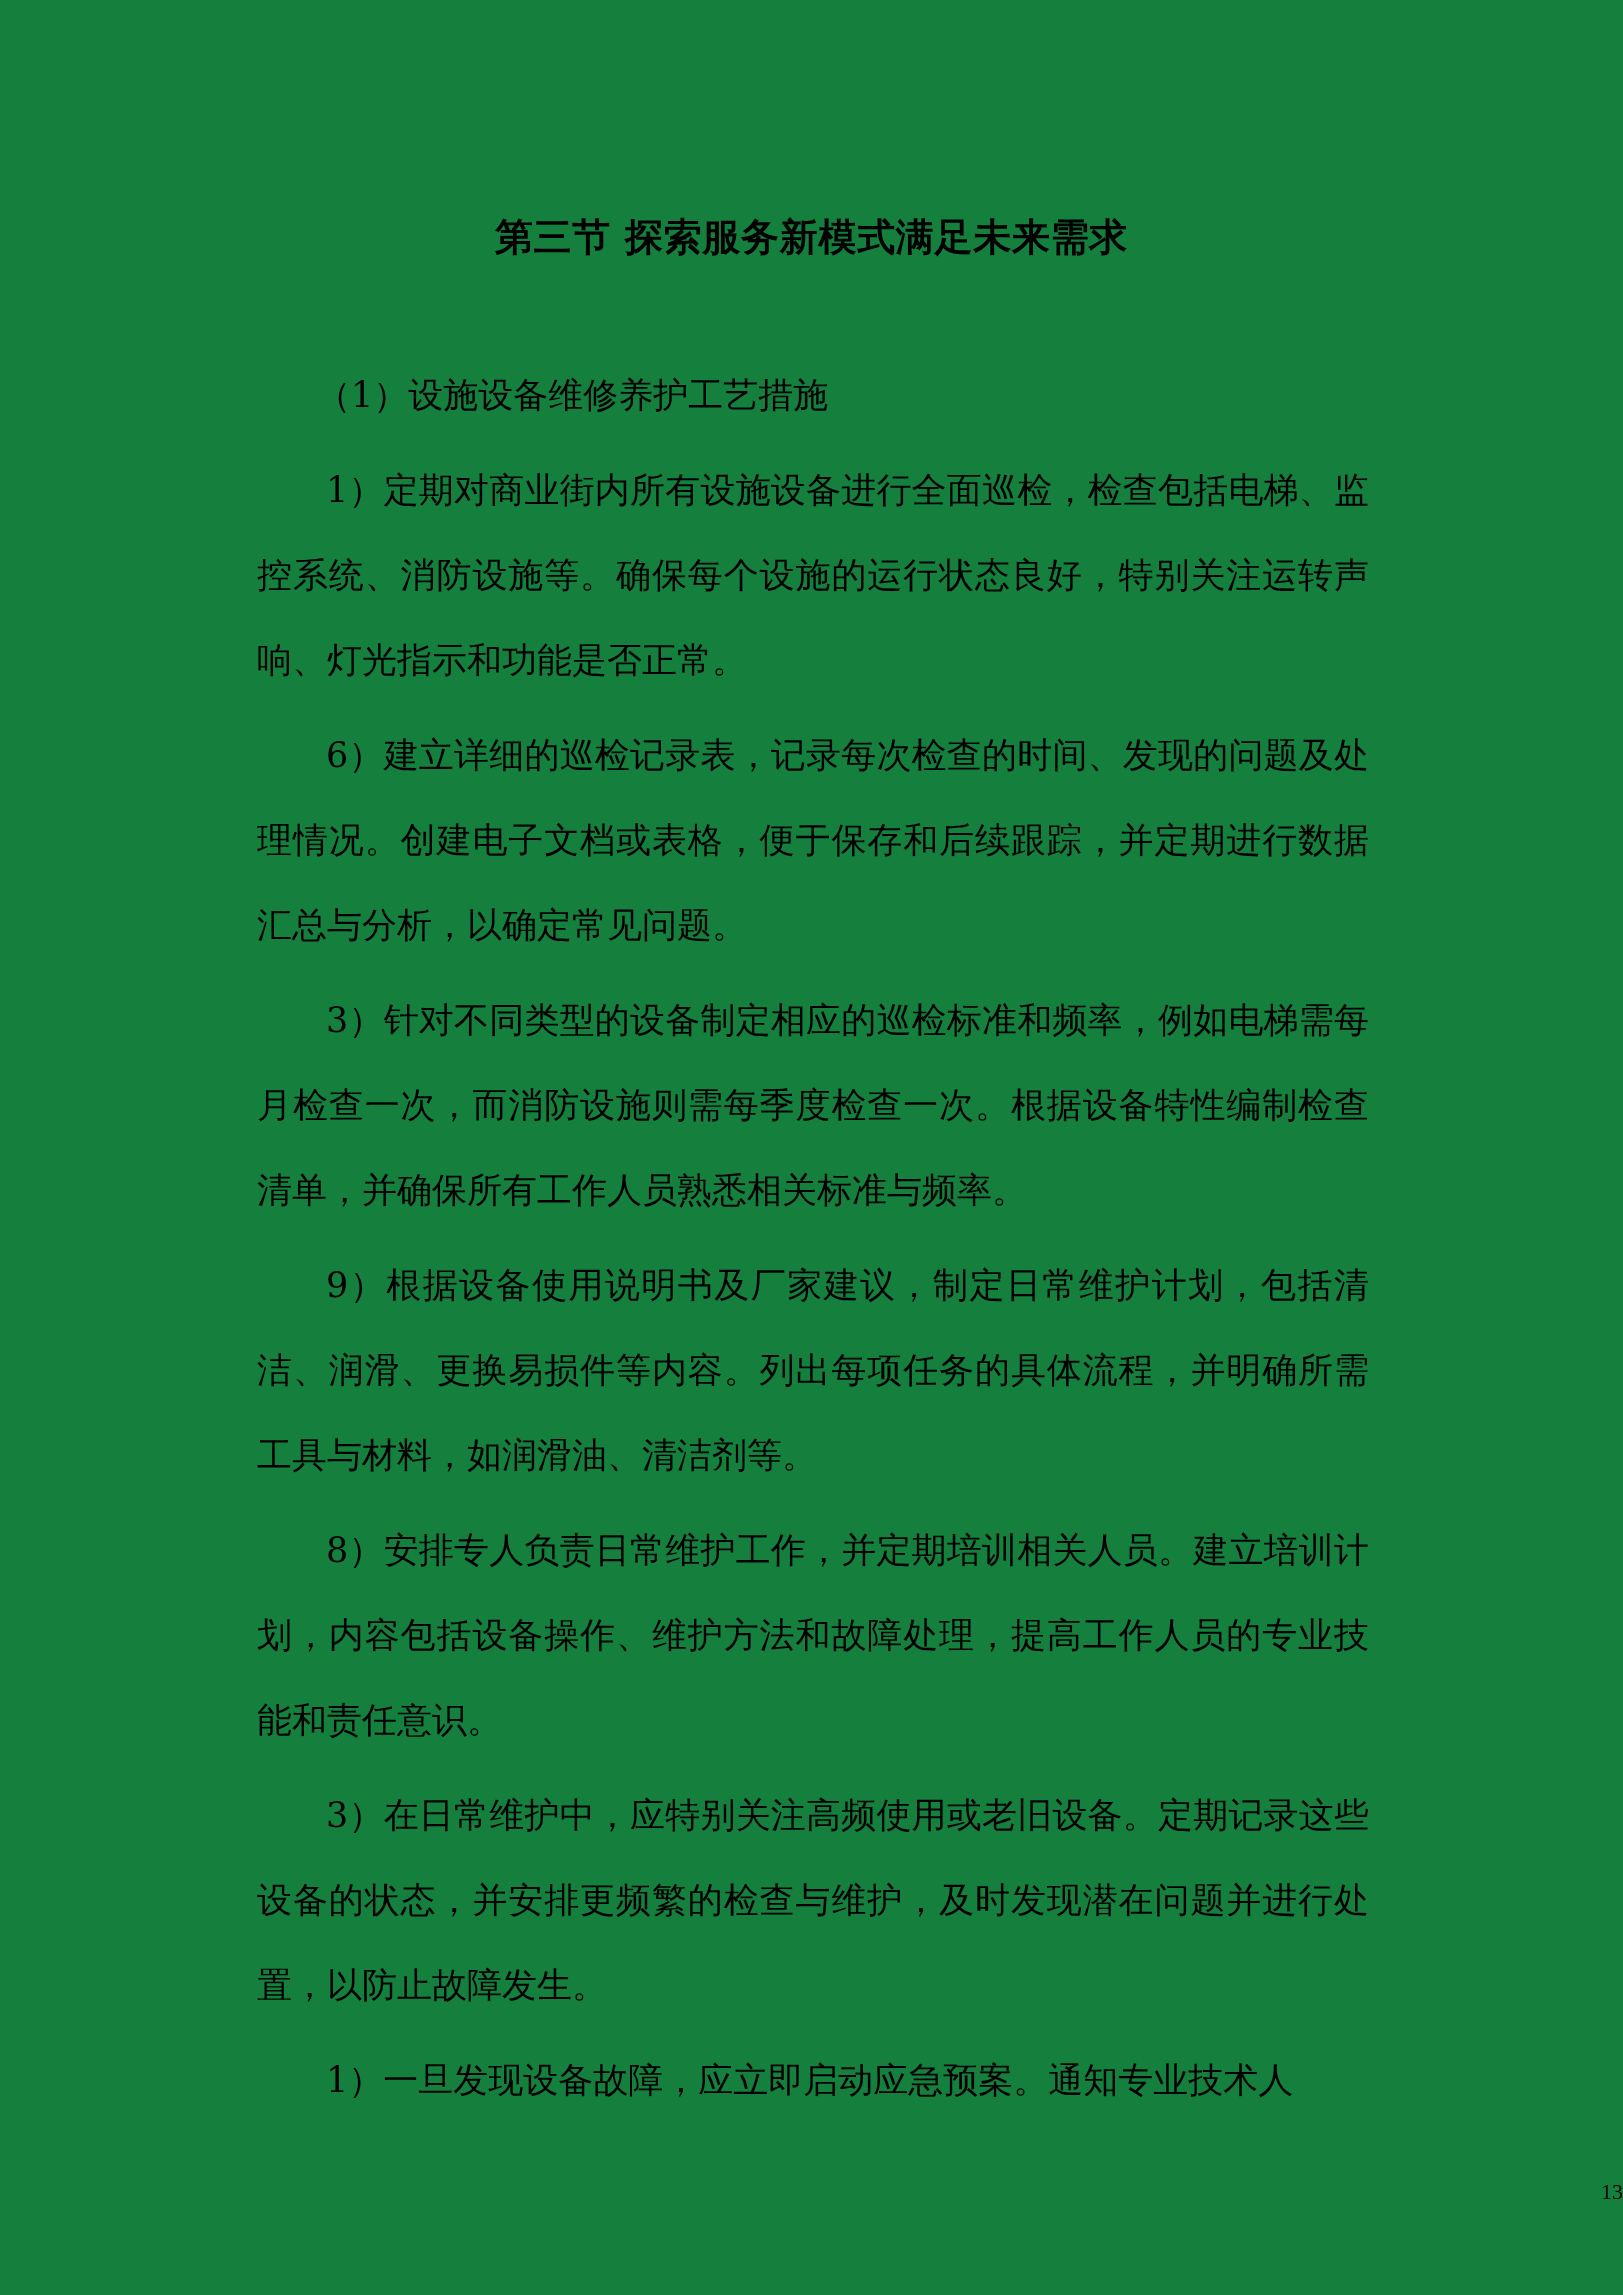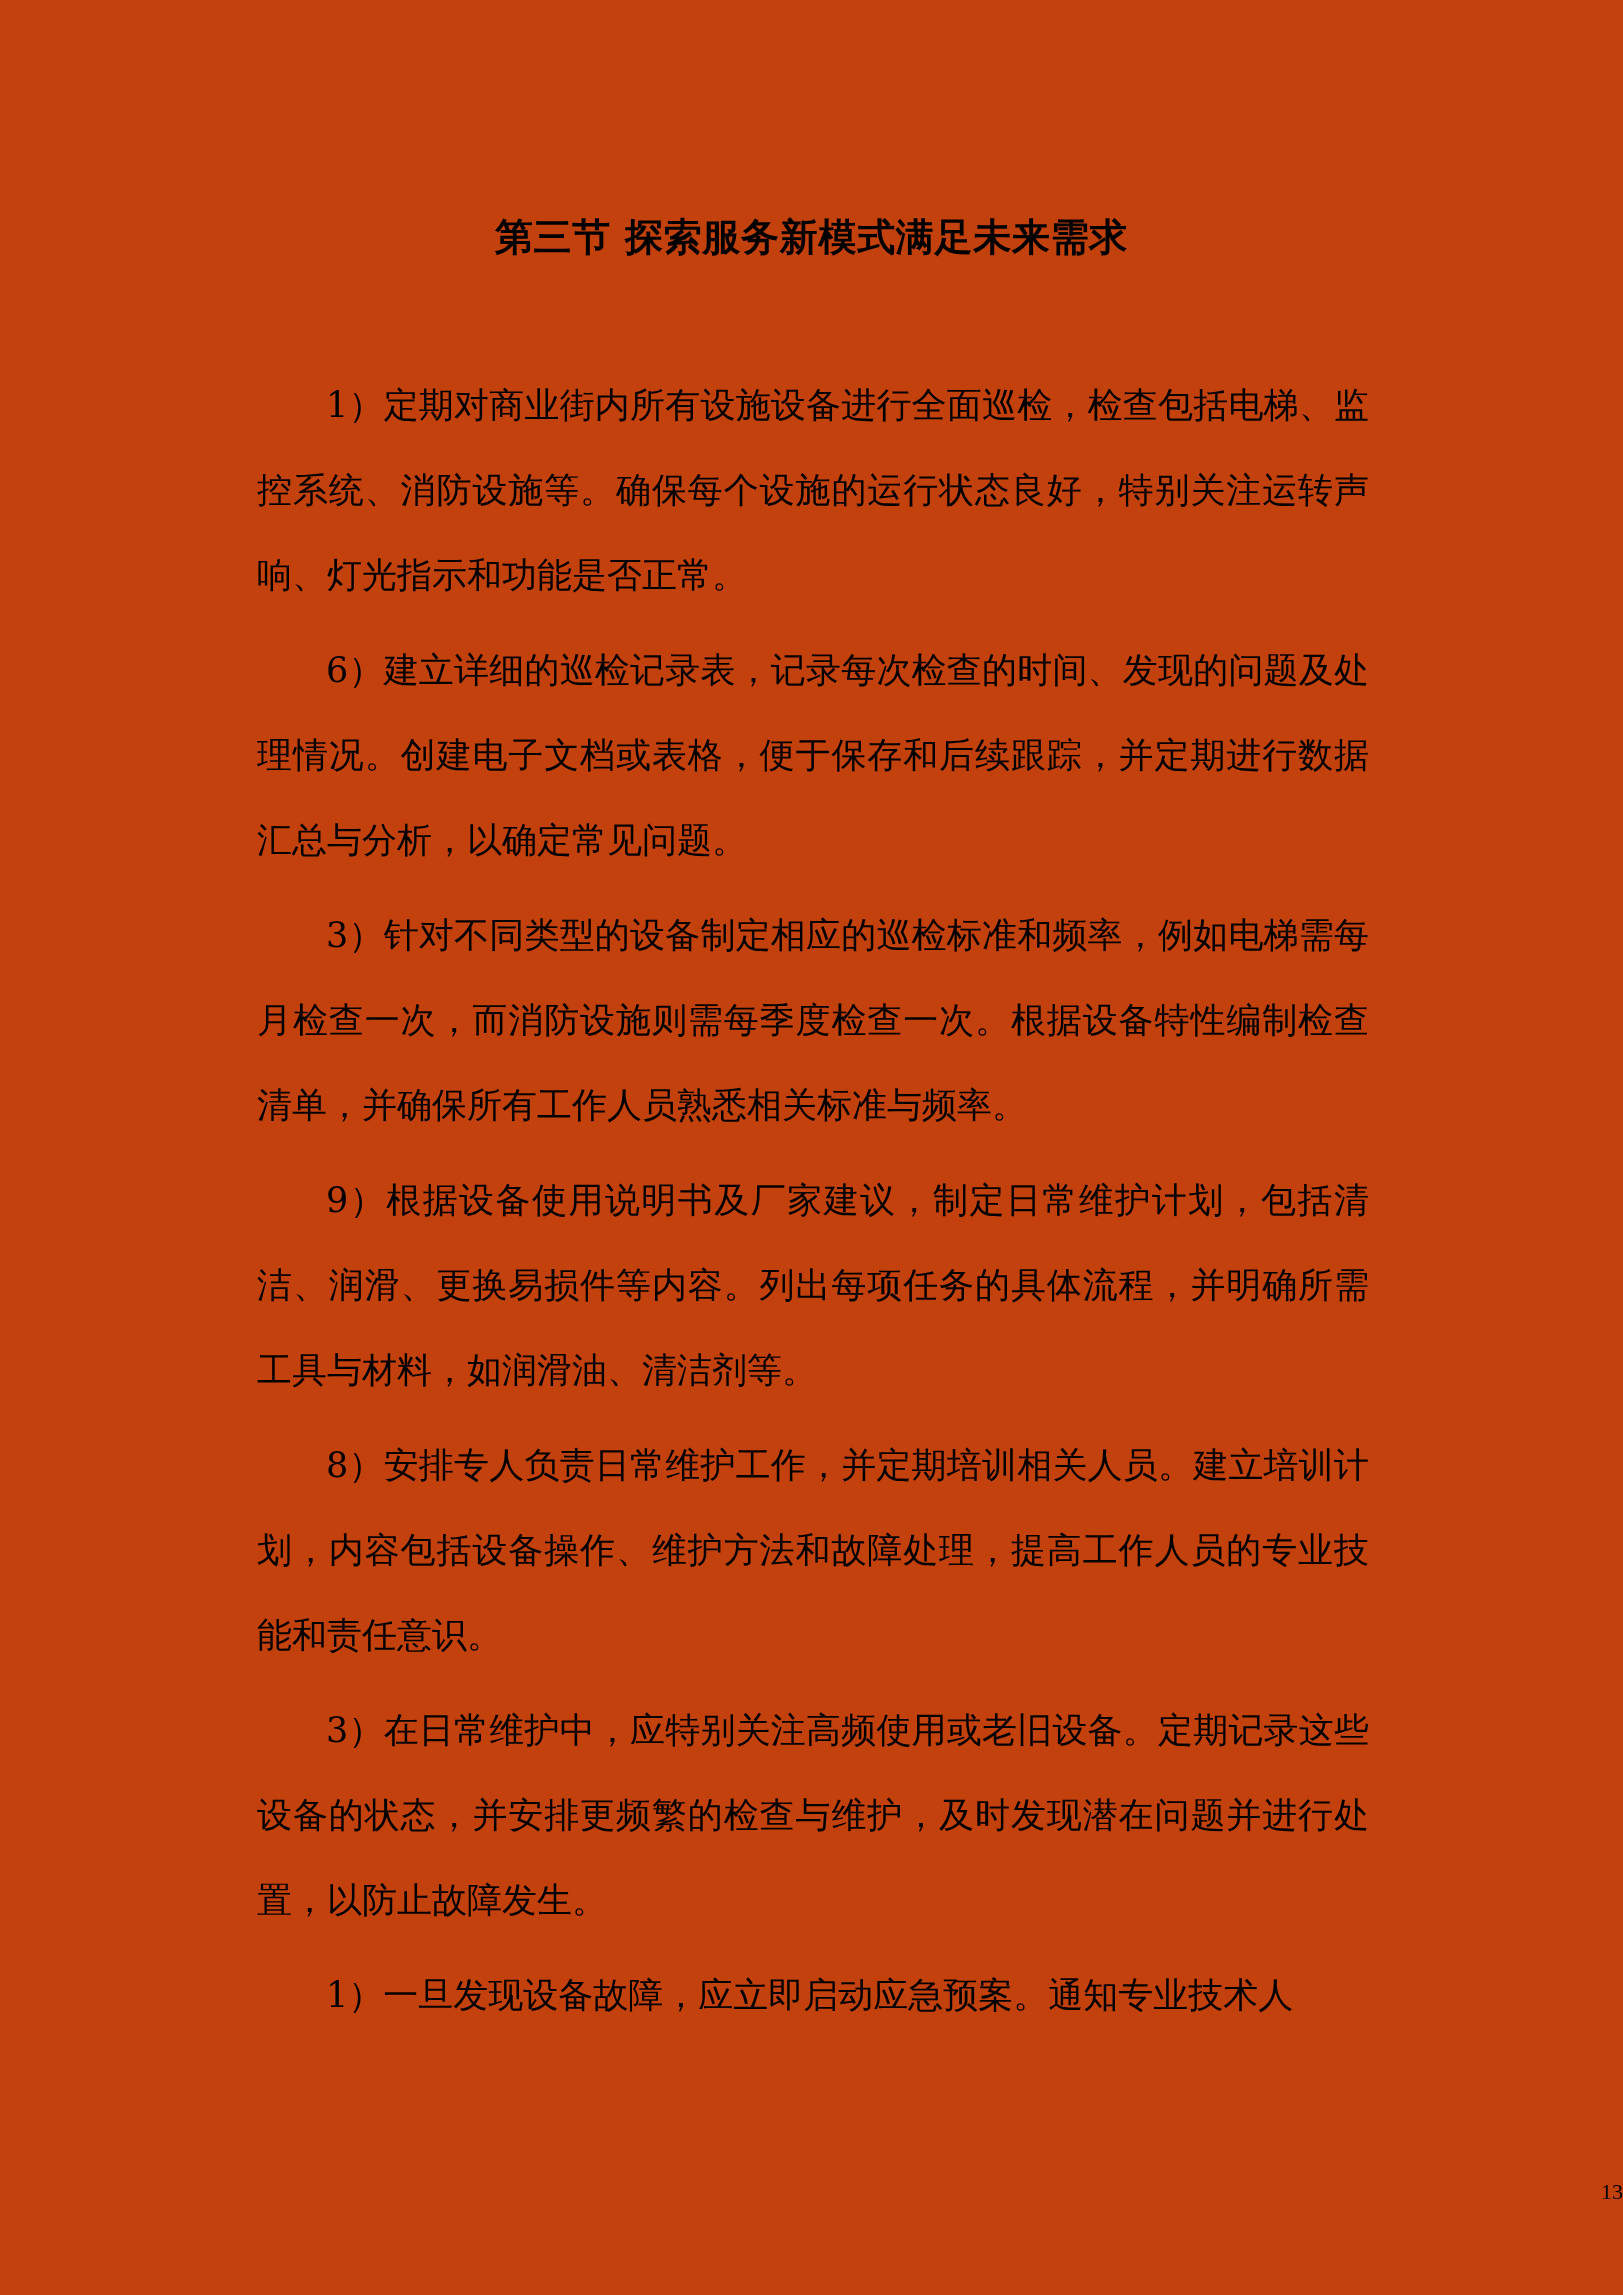--- a/index.html
+++ b/index.html
@@ -14,21 +14,21 @@
       overflow: hidden;
       color: #000000;
       font-family: "DejaVu Serif", "Liberation Serif", serif;
     }
     .page {
       position: absolute;
       left: 0;
       top: 0;
       width: 1623px;
       height: 2295px;
-      background: #c2410c;
+      background: #15803d;
     }
     .title {
       position: absolute;
       left: 0;
       width: 1623px;
       top: 211px;
       text-align: center;
       font-family: "DejaVu Sans", "Liberation Sans", sans-serif;
       font-weight: bold;
       font-size: 38px;
@@ -66,20 +66,21 @@
     }
   </style>
 </head>
 <body>
 
 <div class="page">
 
   <div class="title">第三节  探索服务新模式满足未来需求</div>
 
   <div class="body-text">
+    <p class="heading-line">（1）设施设备维修养护工艺措施</p>
 
     <p class="para">1）定期对商业街内所有设施设备进行全面巡检，检查包括电梯、监控系统、消防设施等。确保每个设施的运行状态良好，特别关注运转声响、灯光指示和功能是否正常。</p>
     <p class="para">6）建立详细的巡检记录表，记录每次检查的时间、发现的问题及处理情况。创建电子文档或表格，便于保存和后续跟踪，并定期进行数据汇总与分析，以确定常见问题。</p>
     <p class="para">3）针对不同类型的设备制定相应的巡检标准和频率，例如电梯需每月检查一次，而消防设施则需每季度检查一次。根据设备特性编制检查清单，并确保所有工作人员熟悉相关标准与频率。</p>
     <p class="para">9）根据设备使用说明书及厂家建议，制定日常维护计划，包括清洁、润滑、更换易损件等内容。列出每项任务的具体流程，并明确所需工具与材料，如润滑油、清洁剂等。</p>
     <p class="para">8）安排专人负责日常维护工作，并定期培训相关人员。建立培训计划，内容包括设备操作、维护方法和故障处理，提高工作人员的专业技能和责任意识。</p>
     <p class="para">3）在日常维护中，应特别关注高频使用或老旧设备。定期记录这些设备的状态，并安排更频繁的检查与维护，及时发现潜在问题并进行处置，以防止故障发生。</p>
     <p class="para">1）一旦发现设备故障，应立即启动应急预案。通知专业技术人</p>
   </div>
 

